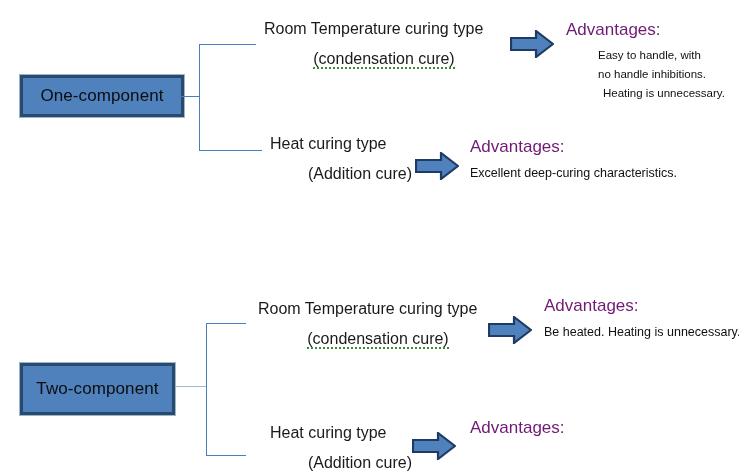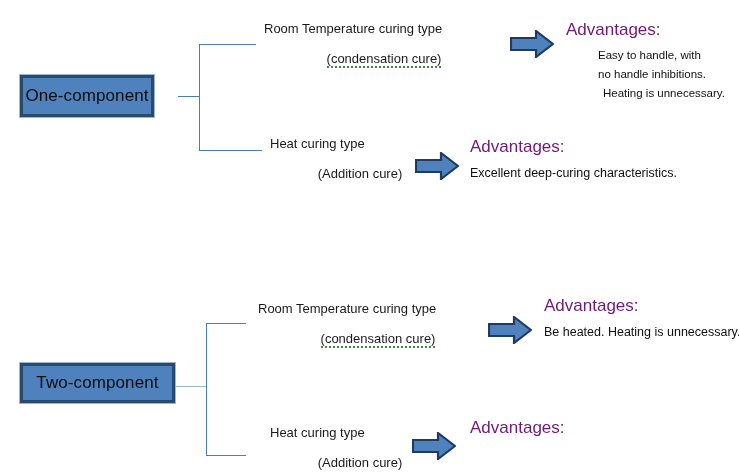--- a/index.html
+++ b/index.html
@@ -46,21 +46,21 @@
     height: 1px;
     background: #4a7ebb;
   }
   .conn-h.stub {
     background: #9cb9d8;
   }
 
   
   .branch {
     position: absolute;
-    font-size: 13px;
+    font-size: 16px;
     line-height: 30px;
     color: #1a1a1a;
     white-space: nowrap;
     font-family: "Liberation Sans", sans-serif;
   }
   .branch .l1 { display: block; }
   .branch .l2 { display: block; text-align: center; }
   .squiggle {
     border-bottom: 2px dotted #3a8a3a;
     padding-bottom: 0px;
@@ -91,21 +91,21 @@
   }
   .adv.sm .line { font-size: 11.5px; line-height: 19px; margin-left: 32px; }
   .adv.md .line { font-size: 12.5px; line-height: 21px; }
   .adv .line.indent { padding-left: 5px; }
 </style>
 </head>
 <body>
 
 <div id="canvas">
 
-  <div class="cat-box" style="left:20px; top:75px; width:134px; height:42px;">
+  <div class="cat-box" style="left:20px; top:75px; width:164px; height:42px;">
     <span>One-component</span>
   </div>
 
   <div class="conn-h" style="left:178px; top:96px; width:22px;"></div>
   <div class="conn-v" style="left:199px; top:44px; height:107px;"></div>
   <div class="conn-h" style="left:199px; top:44px; width:57px;"></div>
   <div class="conn-h" style="left:199px; top:150px; width:63px;"></div>
 
   <div class="branch" style="left:264px; top:14px; width:240px;">
     <span class="l1">Room Temperature curing type</span>
@@ -136,21 +136,21 @@
     <svg width="44" height="28" viewBox="0 0 44 28" xmlns="http://www.w3.org/2000/svg">
       <polygon points="1,8 26,8 26,1 43,14 26,27 26,20 1,20" fill="#4f81bd" stroke="#1f3b63" stroke-width="2.2" stroke-linejoin="miter"></polygon>
     </svg>
   </div>
 
   <div class="adv md" style="left:470px; top:137px;">
     <span class="head">Advantages:</span>
     <span class="line">Excellent deep-curing characteristics.</span>
   </div>
 
-  <div class="cat-box" style="left:20px; top:363px; width:155px; height:40px;">
+  <div class="cat-box" style="left:20px; top:363px; width:155px; height:52px;">
     <span>Two-component</span>
   </div>
 
   <div class="conn-h stub" style="left:176px; top:386px; width:30px;"></div>
   <div class="conn-v" style="left:206px; top:323px; height:132px;"></div>
   <div class="conn-h" style="left:206px; top:323px; width:40px;"></div>
   <div class="conn-h" style="left:206px; top:455px; width:40px;"></div>
 
   <div class="branch" style="left:258px; top:294px; width:240px;">
     <span class="l1">Room Temperature curing type</span>

